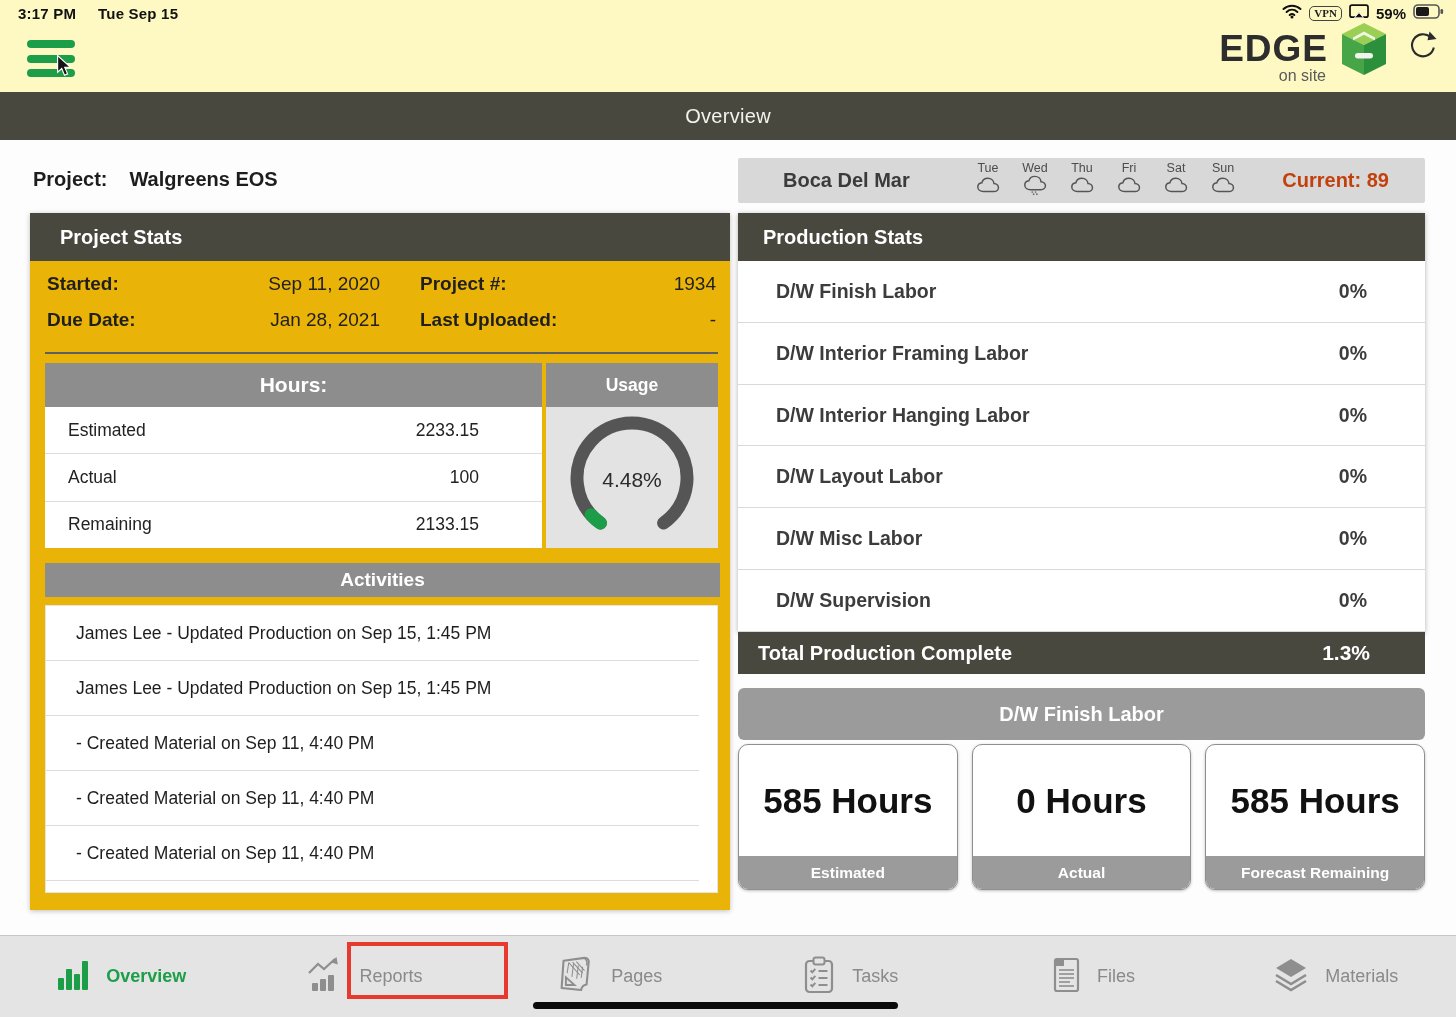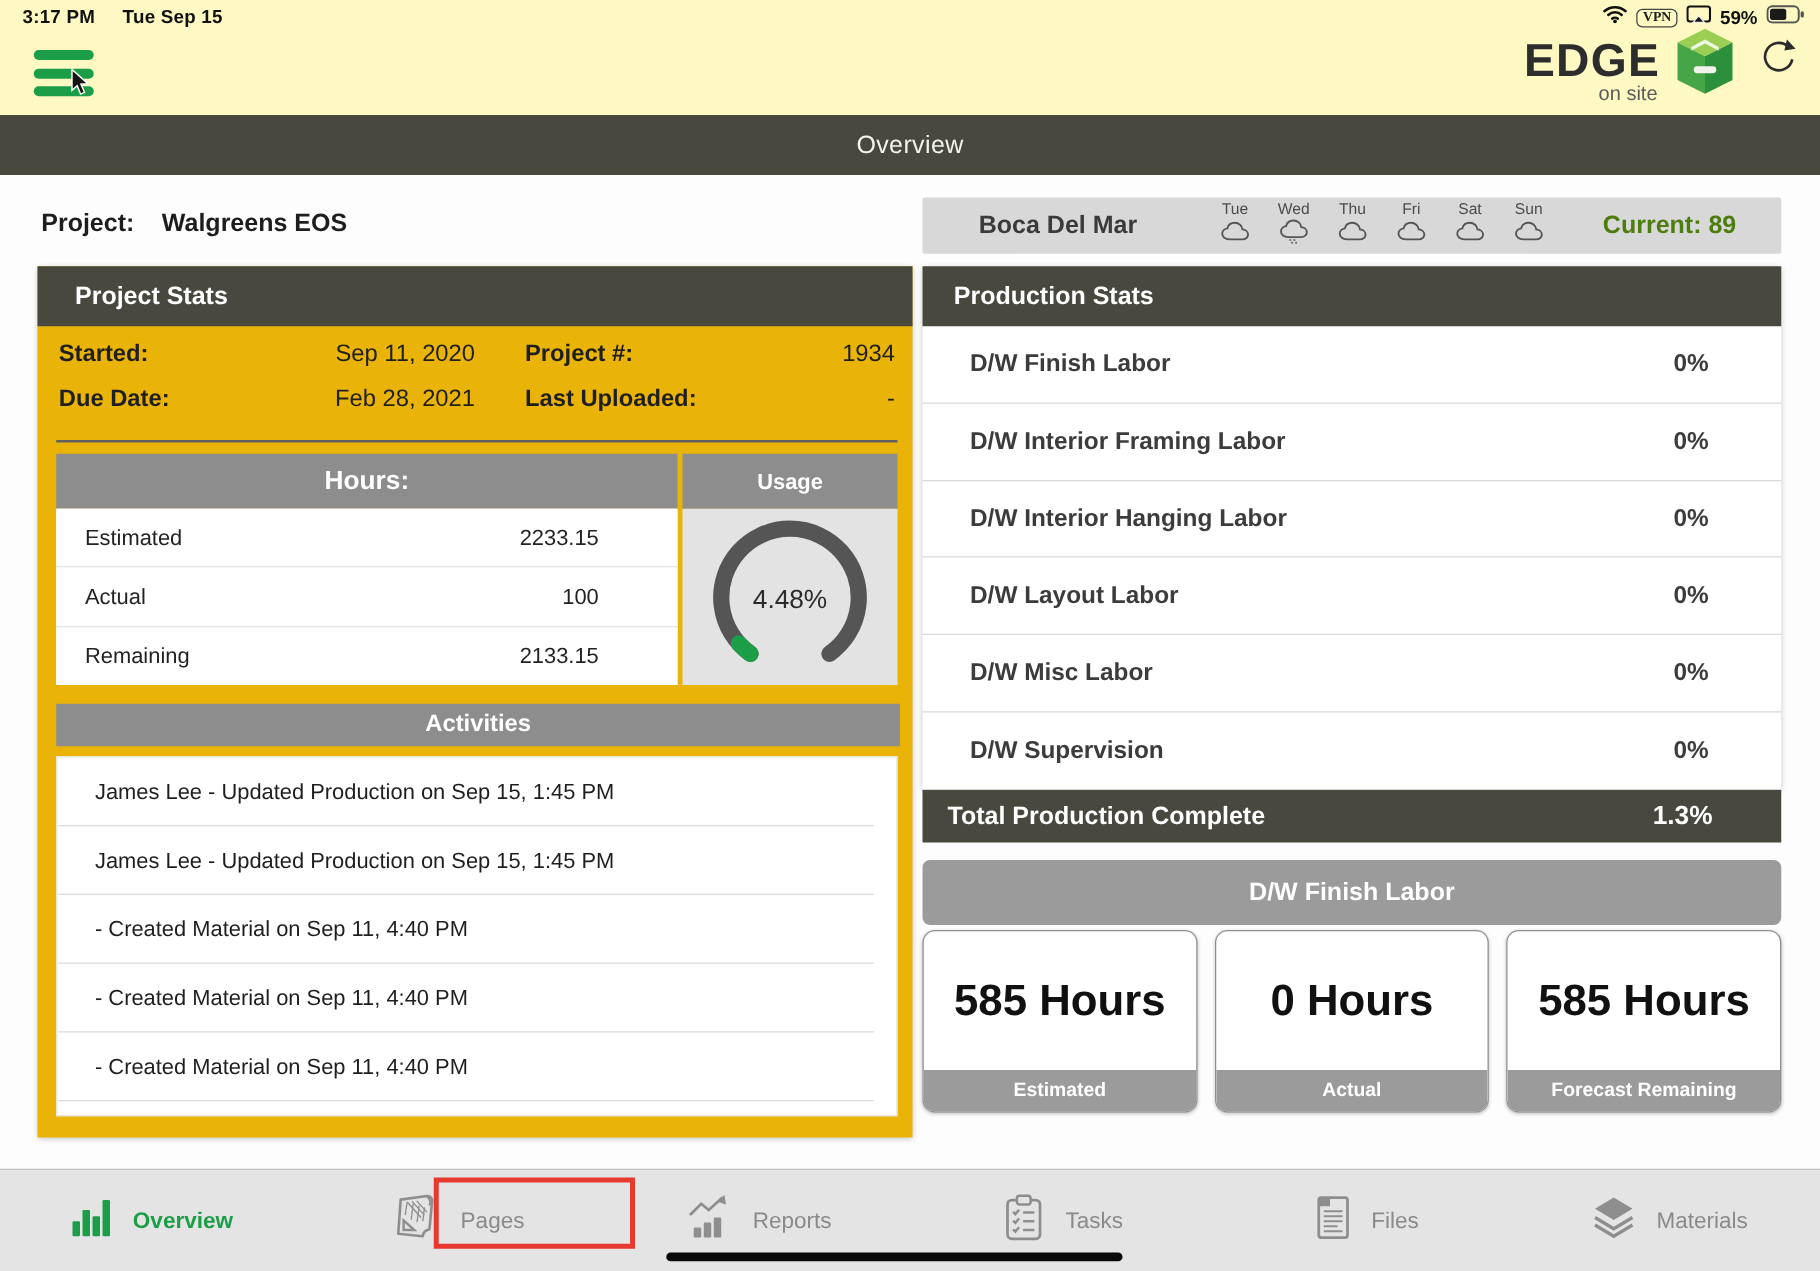--- a/index.html
+++ b/index.html
@@ -34,21 +34,21 @@
   .project-line{position:absolute;left:33px;top:168px;font-size:20px;font-weight:bold;color:#1d1d1d;}
   .project-line .name{margin-left:22px;}
 
   
   .weather{position:absolute;left:738px;top:158px;width:687px;height:45px;background:#d8d8d8;border-radius:2px;
            display:flex;align-items:center;}
   .weather .loc{font-size:20px;font-weight:bold;color:#3b3b3b;margin-left:45px;width:185px;}
   .weather .days{display:flex;gap:7px;}
   .day{width:40px;display:flex;flex-direction:column;align-items:center;line-height:1;}
   .day .dl{font-size:12.5px;color:#4c4c4c;margin-bottom:1px;}
-  .weather .cur{font-size:20px;font-weight:bold;color:#4d7c0f;margin-left:auto;margin-right:36px;}
+  .weather .cur{font-size:20px;font-weight:bold;color:#c2410c;margin-left:auto;margin-right:36px;}
 
   
   .olive-head{background:#49483e;color:#fff;font-weight:bold;font-size:20px;display:flex;align-items:center;}
   .gray-head{background:#8d8d8d;color:#fff;font-weight:bold;display:flex;align-items:center;justify-content:center;}
 
   
   .left-panel{position:absolute;left:30px;top:213px;width:700px;height:697px;background:#eab308;
               box-shadow:0 1px 5px rgba(0,0,0,.25);}
   .lp-head{position:absolute;left:0;top:0;width:700px;height:48px;padding-left:30px;box-sizing:border-box;}
   .fields{position:absolute;left:17px;top:57px;width:669px;display:grid;grid-template-columns:213px 120px 40px 190px 1fr;
@@ -240,21 +240,21 @@
     <div class="lp-head olive-head">Project Stats</div>
 
     <div class="fields">
       <span class="lab">Started:</span>
       <span class="val">Sep 11, 2020</span>
       <span></span>
       <span class="lab">Project #:</span>
       <span class="val">1934</span>
 
       <span class="lab">Due Date:</span>
-      <span class="val">Feb 28, 2021</span>
+      <span class="val">Jan 28, 2021</span>
       <span></span>
       <span class="lab">Last Uploaded:</span>
       <span class="val">-</span>
     </div>
     <div class="fields-rule"></div>
 
     <div class="hours-wrap">
       <div class="hours-table">
         <div class="hours-head gray-head">Hours:</div>
         <div class="hours-rows">
@@ -355,45 +355,45 @@
             <rect x="10" y="11" width="6" height="21" rx="1"></rect>
             <rect x="18" y="16" width="6" height="16" rx="1"></rect>
             <rect x="26" y="3" width="6" height="29" rx="1"></rect>
           </g>
         </svg>
       </span>
       <span class="tlabel">Overview</span>
     </div>
     <div class="tab">
       <span>
+        <svg width="40" height="36" viewBox="0 0 40 36">
+          <polyline points="4,16 13,7 19,12 30,2" fill="none" stroke="#8e8e8e" stroke-width="2.2"></polyline>
+          <polygon points="31.5,0 32.8,7.5 25.5,5.2" fill="#8e8e8e"></polygon>
+          <g fill="#8e8e8e">
+            <rect x="7" y="26" width="6" height="8" rx="1"></rect>
+            <rect x="15" y="22" width="6" height="12" rx="1"></rect>
+            <rect x="23" y="18" width="6" height="16" rx="1"></rect>
+          </g>
+        </svg>
+      </span>
+      <span class="tlabel">Reports</span>
+    </div>
+    <div class="tab">
+      <span>
         <svg width="46" height="40" viewBox="0 0 46 42">
           <path d="M12 6 L34 3 C37.5 3 39 5.2 38.3 8.5 L36.2 31 C33.2 31.5 31 33.6 30.5 36.8 L10 34.6 Z" fill="none" stroke="#8e8e8e" stroke-width="2.2" stroke-linejoin="round"></path>
           <path d="M34 3 C36.8 5.6 37.3 8.2 36.2 11" fill="none" stroke="#8e8e8e" stroke-width="1.6"></path>
           <g stroke="#8e8e8e" stroke-width="1.1">
             <path d="M17.5 8 L29 21 M21.5 7.5 L32 19 M25.5 7 L34 16.5"></path>
             <path d="M17.5 8 L15.8 19 M22.5 9.5 L20.8 23 M27.5 11 L25.8 25 M32 12.5 L30.6 24"></path>
           </g>
           <path d="M14.5 23.5 L14.5 31.5 L23.5 31.5 Z" fill="none" stroke="#8e8e8e" stroke-width="2"></path>
         </svg>
       </span>
       <span class="tlabel">Pages</span>
-    </div>
-    <div class="tab">
-      <span>
-        <svg width="40" height="36" viewBox="0 0 40 36">
-          <polyline points="4,16 13,7 19,12 30,2" fill="none" stroke="#8e8e8e" stroke-width="2.2"></polyline>
-          <polygon points="31.5,0 32.8,7.5 25.5,5.2" fill="#8e8e8e"></polygon>
-          <g fill="#8e8e8e">
-            <rect x="7" y="26" width="6" height="8" rx="1"></rect>
-            <rect x="15" y="22" width="6" height="12" rx="1"></rect>
-            <rect x="23" y="18" width="6" height="16" rx="1"></rect>
-          </g>
-        </svg>
-      </span>
-      <span class="tlabel">Reports</span>
     </div>
     <div class="tab">
       <span>
         <svg width="38" height="38" viewBox="0 0 38 38">
           <rect x="6" y="5" width="26" height="31" rx="3.5" fill="none" stroke="#8e8e8e" stroke-width="2.2"></rect>
           <rect x="13.5" y="1.5" width="11" height="7" rx="2.2" fill="#e4e4e4" stroke="#8e8e8e" stroke-width="2"></rect>
           <g stroke="#8e8e8e" stroke-width="2" fill="none">
             <polyline points="10.5,14.5 12.3,16.3 15.3,12.8"></polyline>
               <line x1="18.5" y1="15" x2="27.5" y2="15"></line>
             <polyline points="10.5,21.5 12.3,23.3 15.3,19.8"></polyline>

